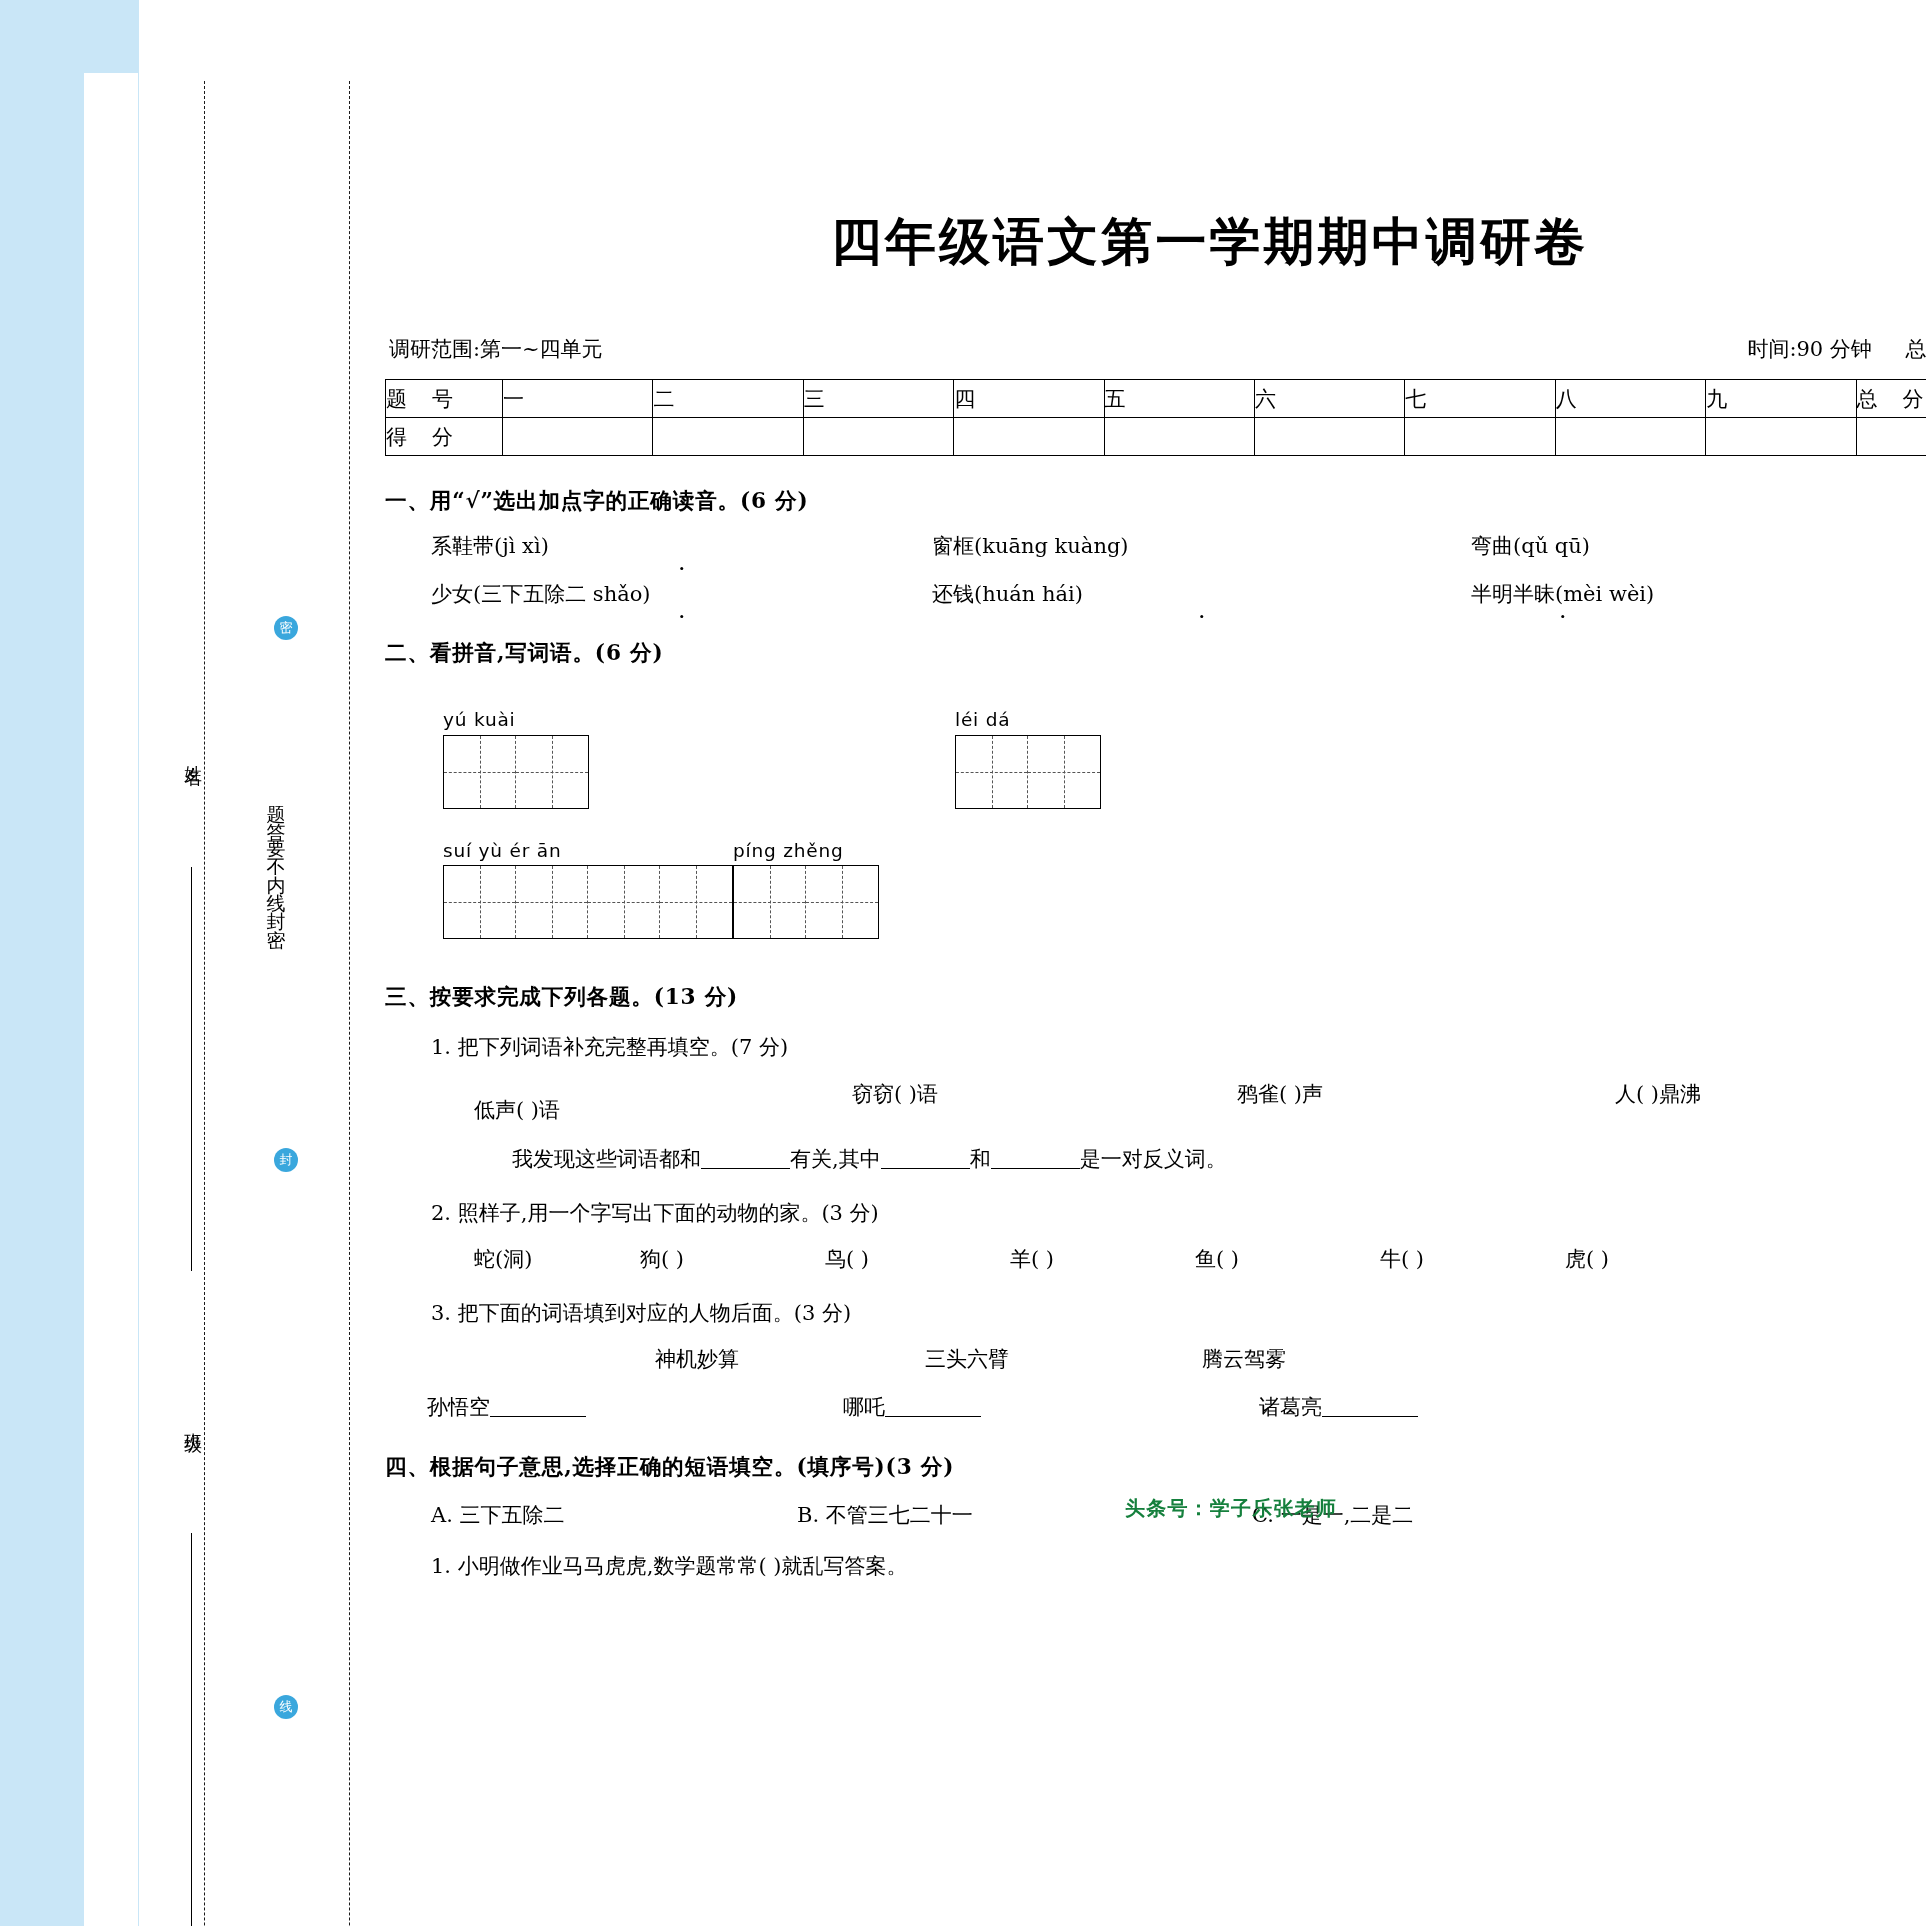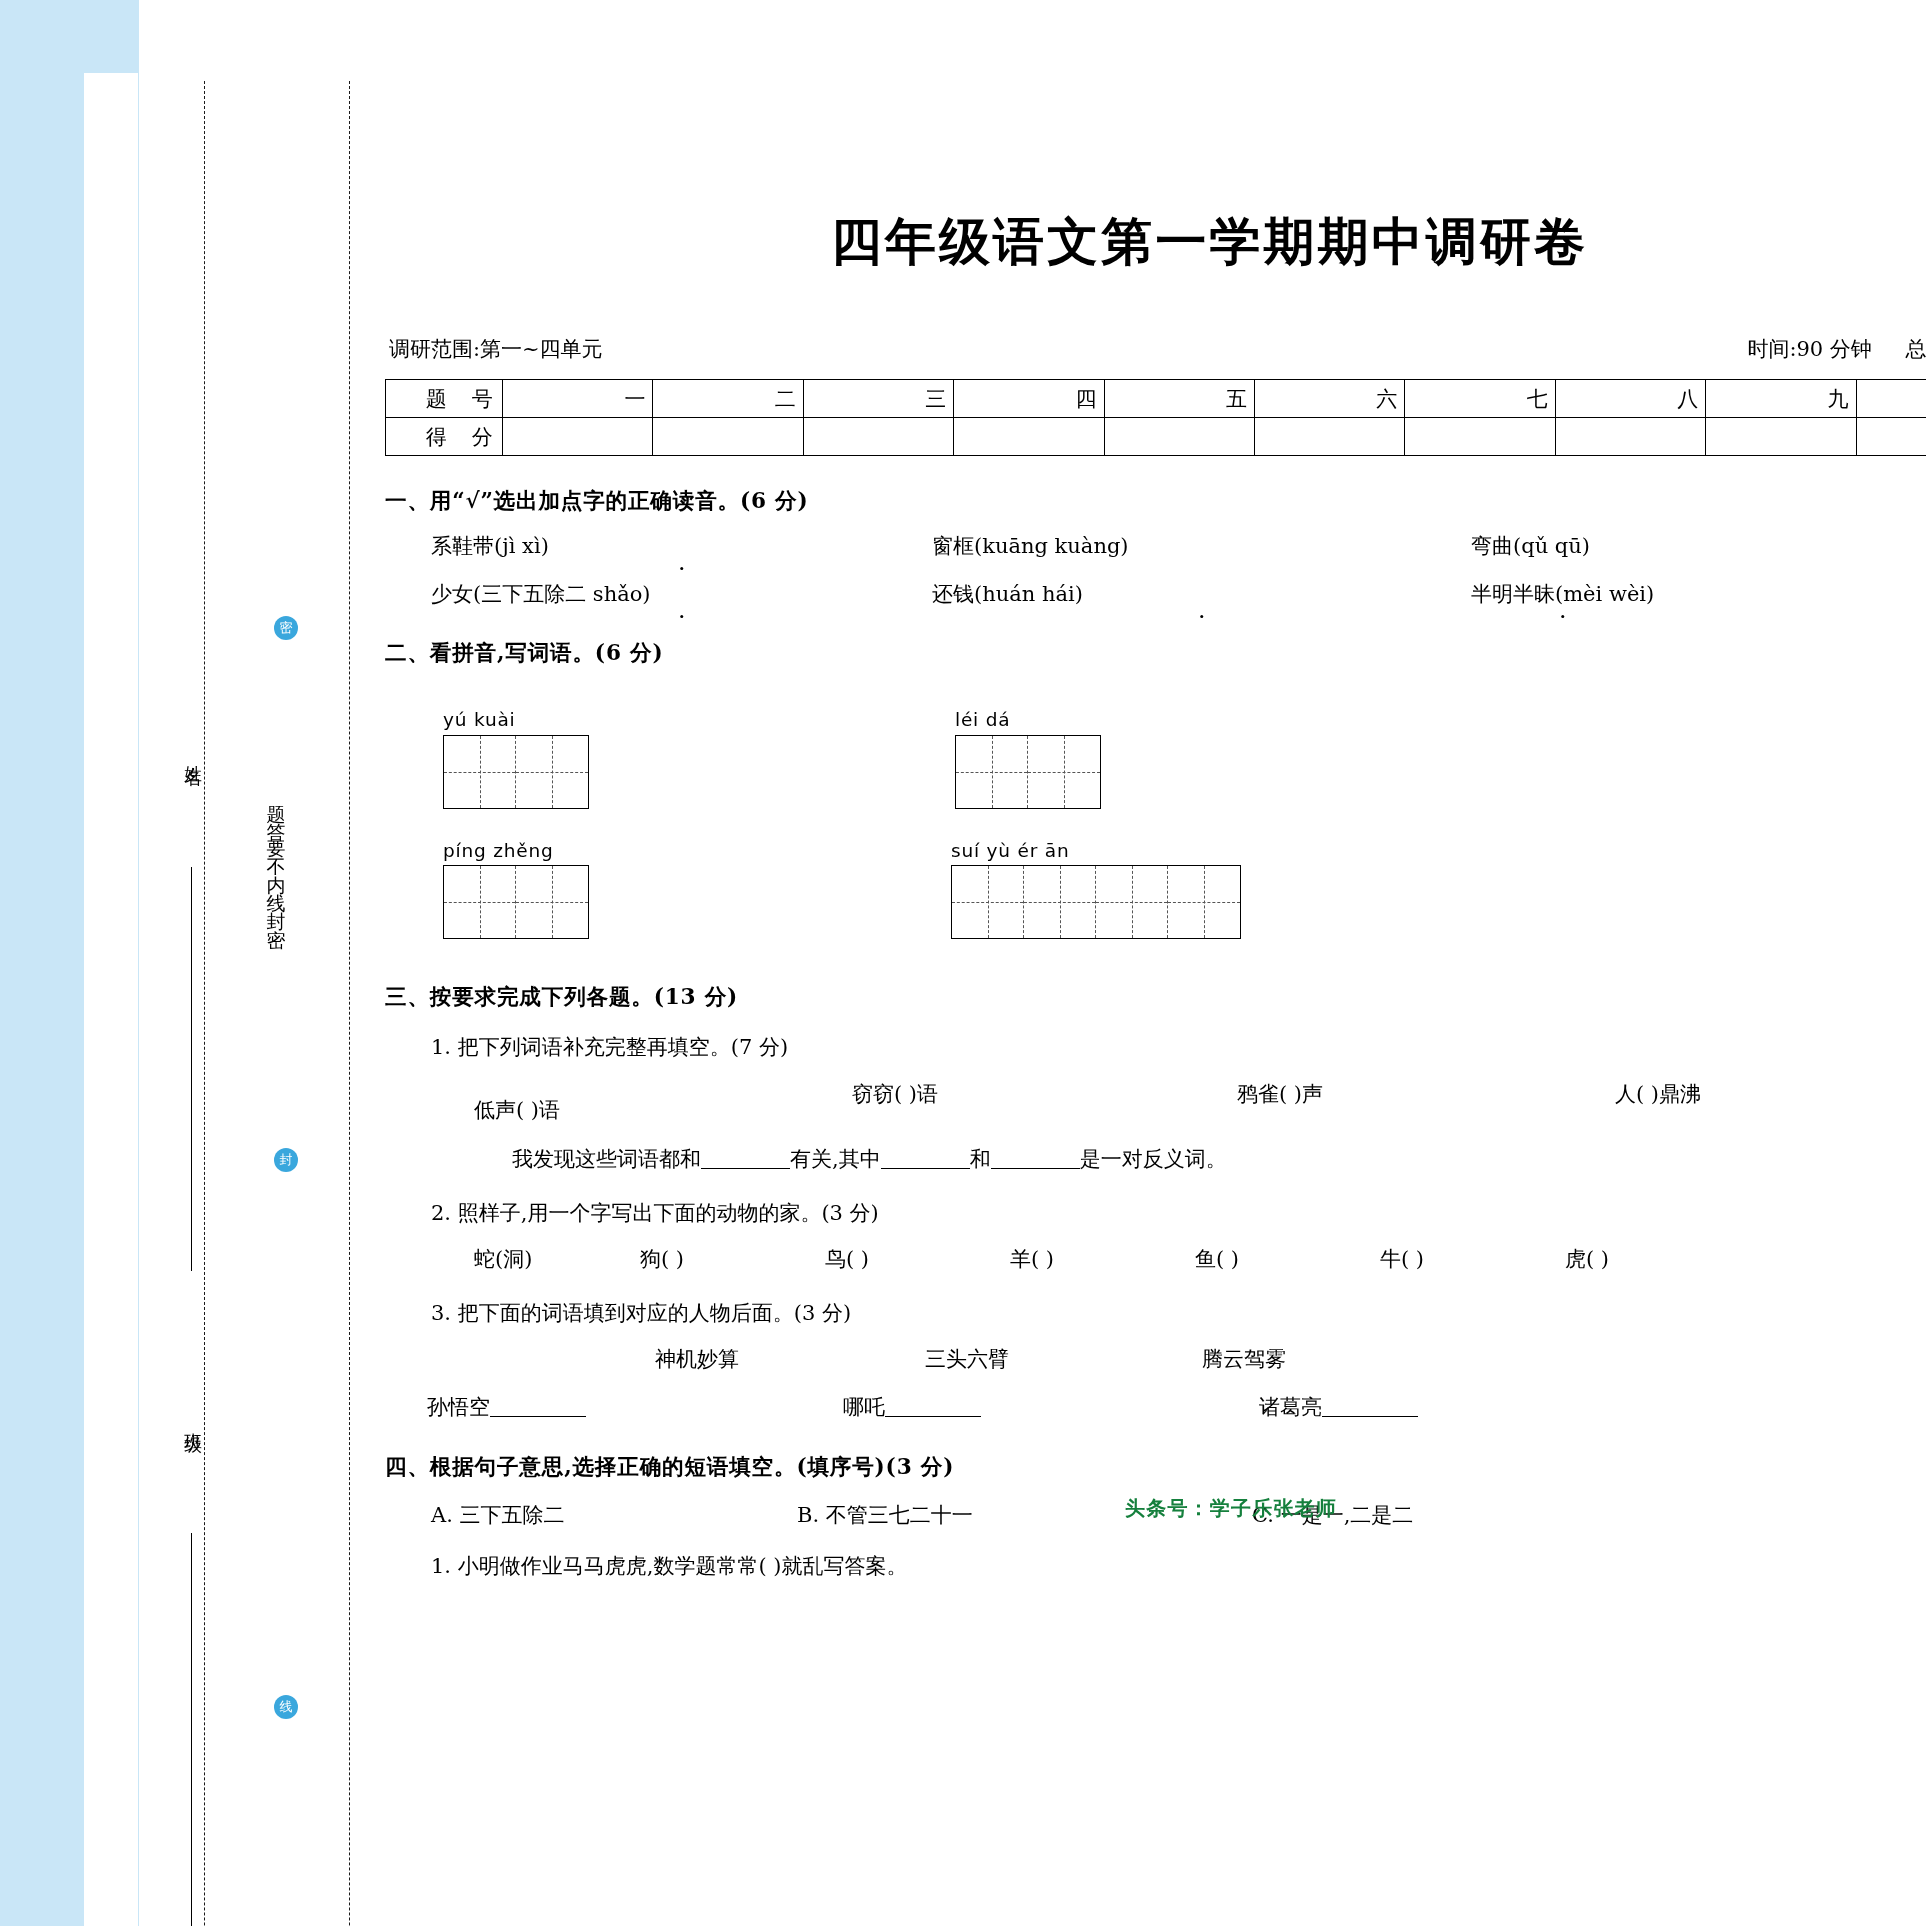--- a/index.html
+++ b/index.html
@@ -72,21 +72,21 @@
   .meta-right span{margin-left:27px;text-align:right;}
   table.score{
     margin-top:16px;
     border-collapse:collapse;
     width:1622px;
     table-layout:fixed;
   }
   table.score td{
     border:1.2px solid #000;
     height:37px;
-    text-align:right;
+    text-align:left;
     font-size:21px;
     letter-spacing:7px;
     padding:0;
   }
   table.score td.hdr{letter-spacing:9.2px;width:116px;}
   table.score td.total{letter-spacing:9.2px;}
   .sec-title{
     font-size:21.6px;font-weight:bold;
     margin-top:30px;letter-spacing:0.8px;
   }
@@ -250,32 +250,32 @@
     <div>
       <div class="grid-label">léi    dá</div>
       <div class="tzg">
         <div class="cell"></div>
         <div class="cell"></div>
       </div>
     </div>
   </div>
 
   <div style="display:flex;margin-top:31px;padding-left:58px;position:relative;">
+    <div>
+      <div class="grid-label">suí     yù     ér     ān</div>
+      <div class="tzg">
+        <div class="cell"></div>
+        <div class="cell"></div>
+        <div class="cell"></div>
+        <div class="cell"></div>
+      </div>
+    </div>
     <div style="width:508px;">
       <div class="grid-label">píng  zhěng</div>
       <div class="tzg">
-        <div class="cell"></div>
-        <div class="cell"></div>
-      </div>
-    </div>
-    <div>
-      <div class="grid-label">suí     yù     ér     ān</div>
-      <div class="tzg">
-        <div class="cell"></div>
-        <div class="cell"></div>
         <div class="cell"></div>
         <div class="cell"></div>
       </div>
     </div>
   </div>
 
   <div class="sec-title" style="margin-top:43px;">三、按要求完成下列各题。(13 分)</div>
 
   <div class="sub-q indent1">1. 把下列词语补充完整再填空。(7 分)</div>
 

